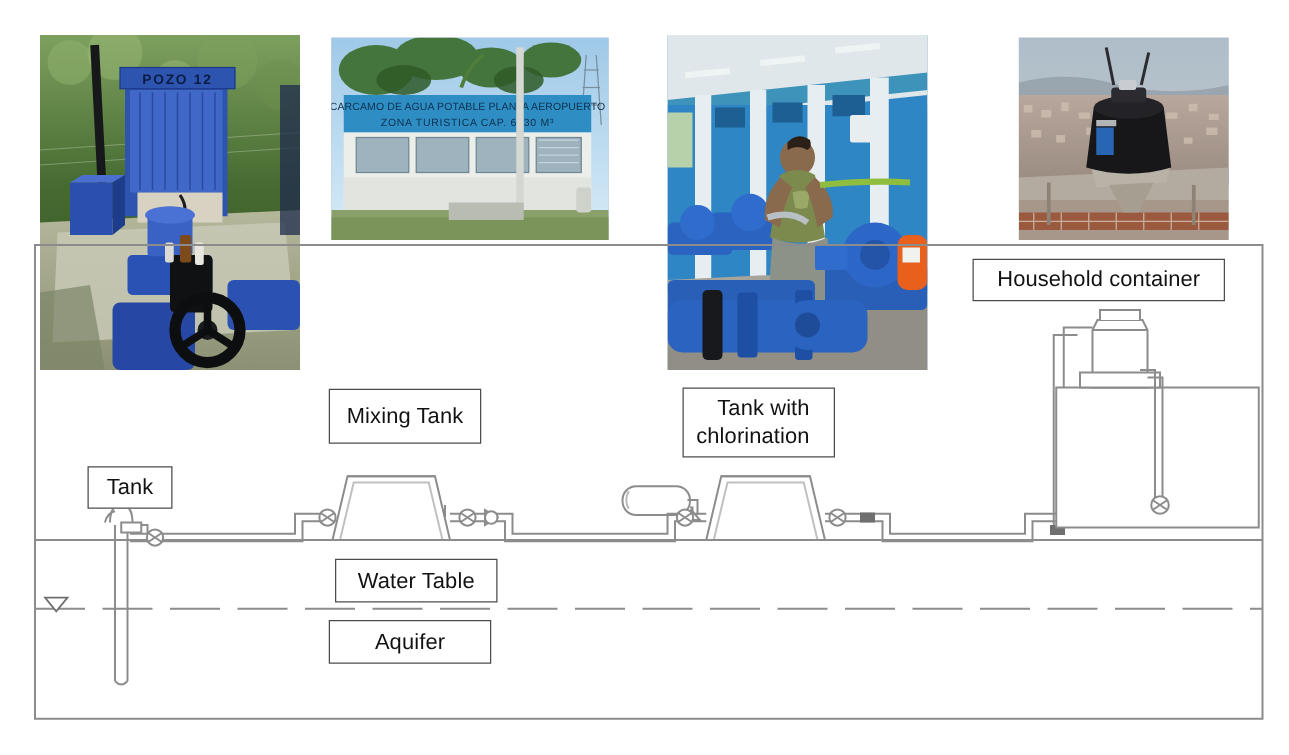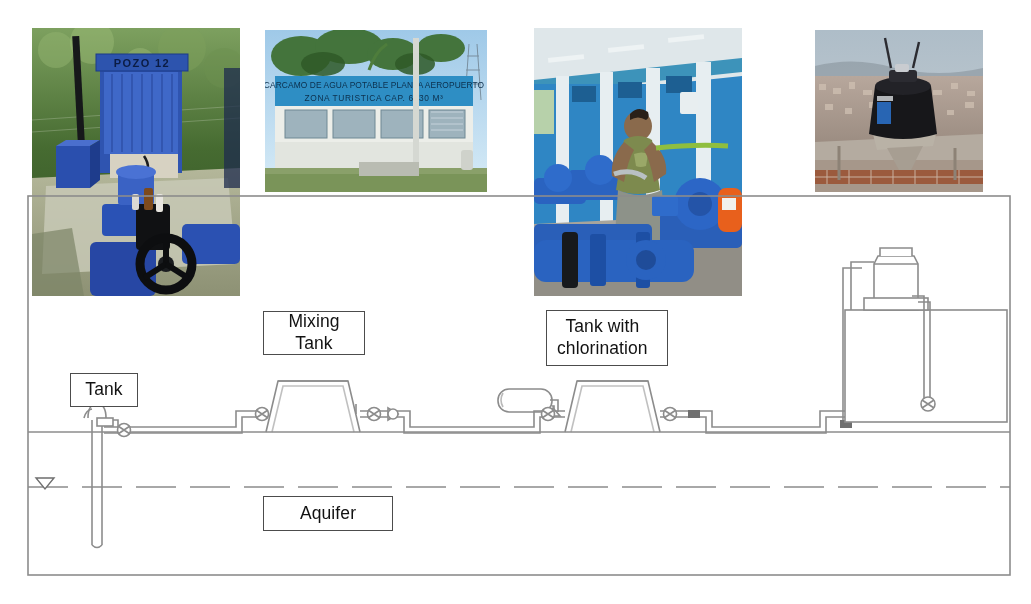--- a/index.html
+++ b/index.html
@@ -45,24 +45,24 @@
     line-height: 1.24;
     display: flex;
     align-items: center;
     justify-content: center;
     text-align: center;
     padding: 5px 10px;
     box-sizing: border-box;
     white-space: pre-line;
     letter-spacing: 0.1px;
   }
-  .callout.left { justify-content: flex-start; text-align: center; }
+  .callout.left { justify-content: flex-start; text-align: right; }
 
   #label-well               { left: 70px;  top: 373px; width: 68px;  height: 34px; }
-  #label-mixing-tank        { left: 263px; top: 311px; width: 102px; height: 44px; }
+  #label-mixing-tank        { left: 263px; top: 311px; width: 122px; height: 44px; }
   #label-tank-chlorination  { left: 546px; top: 310px; width: 122px; height: 56px; }
   #label-household          { left: 778px; top: 207px; width: 202px; height: 34px; }
   #label-water-table        { left: 268px; top: 447px; width: 130px; height: 35px; }
   #label-aquifer            { left: 263px; top: 496px; width: 130px; height: 35px; }
 </style>
 </head>
 <body>
 
 <div id="stage">
 
@@ -464,17 +464,19 @@
     </g>
   </svg>
 
   <div class="callout" id="label-well">Tank</div>
 
   <div class="callout" id="label-mixing-tank">Mixing Tank</div>
 
   <div class="callout left" id="label-tank-chlorination">Tank with
 chlorination</div>
 
-
+  <div class="callout" id="label-household">Household container</div>
+
+  <div class="callout" id="label-water-table">Water Table</div>
 
   <div class="callout" id="label-aquifer">Aquifer</div>
 
 </div>
 
 </body></html>

